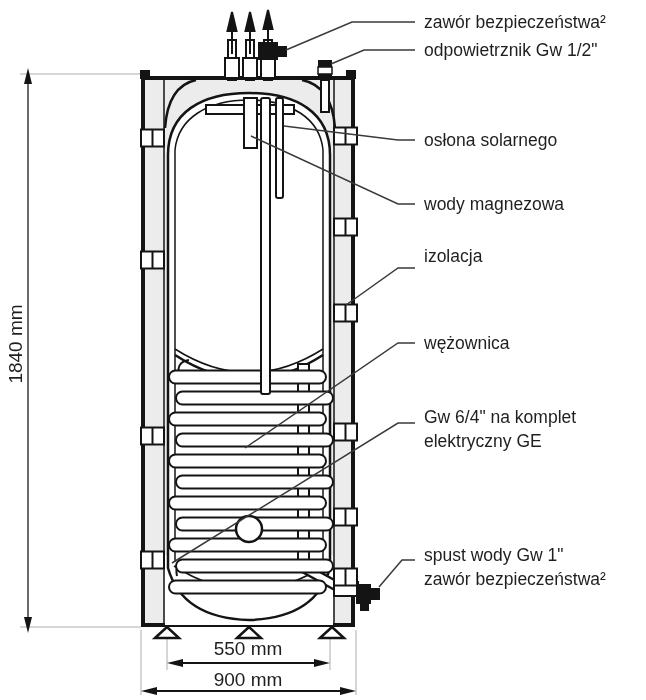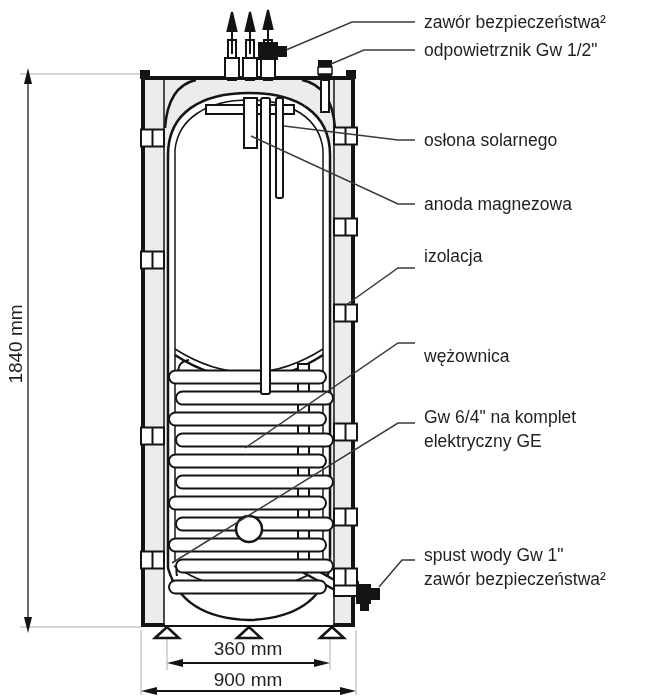--- a/index.html
+++ b/index.html
@@ -195,34 +195,34 @@
     <path d="M346,305 L398,268 L415,268"></path>
     <path d="M245,448 L398,343 L415,343"></path>
     <path d="M172,563 L398,423 L415,423"></path>
     <path d="M379,587 L402,560 L415,560"></path>
   </g>
 </svg>
 
   <div class="label" style="top:10px">zawór bezpieczeństwa²</div>
   <div class="label" style="top:38px">odpowietrznik Gw 1/2"</div>
   <div class="label" style="top:128px">osłona solarnego</div>
-  <div class="label" style="top:192px">anoda magnezowa</div>
+  <div class="label" style="top:192px">wody magnezowa</div>
   <div class="label" style="top:244px">izolacja</div>
 
-  <div class="label" style="top:344px">
+  <div class="label" style="top:331px">
     <div>wężownica</div>
   </div>
 
   <div class="label" style="top:405px">
     <div>Gw 6/4" na komplet</div>
     <div>elektryczny GE</div>
   </div>
 
   <div class="label" style="top:543px">
     <div>spust wody Gw 1"</div>
     <div>zawór bezpieczeństwa²</div>
   </div>
 
   <div class="dim-rot" style="left:-34px;top:333px">1840 mm</div>
-  <div class="dim" style="left:188px;top:638px">360 mm</div>
+  <div class="dim" style="left:188px;top:638px">550 mm</div>
   <div class="dim" style="left:188px;top:669px">900 mm</div>
 
 </div>
 
 </body></html>

